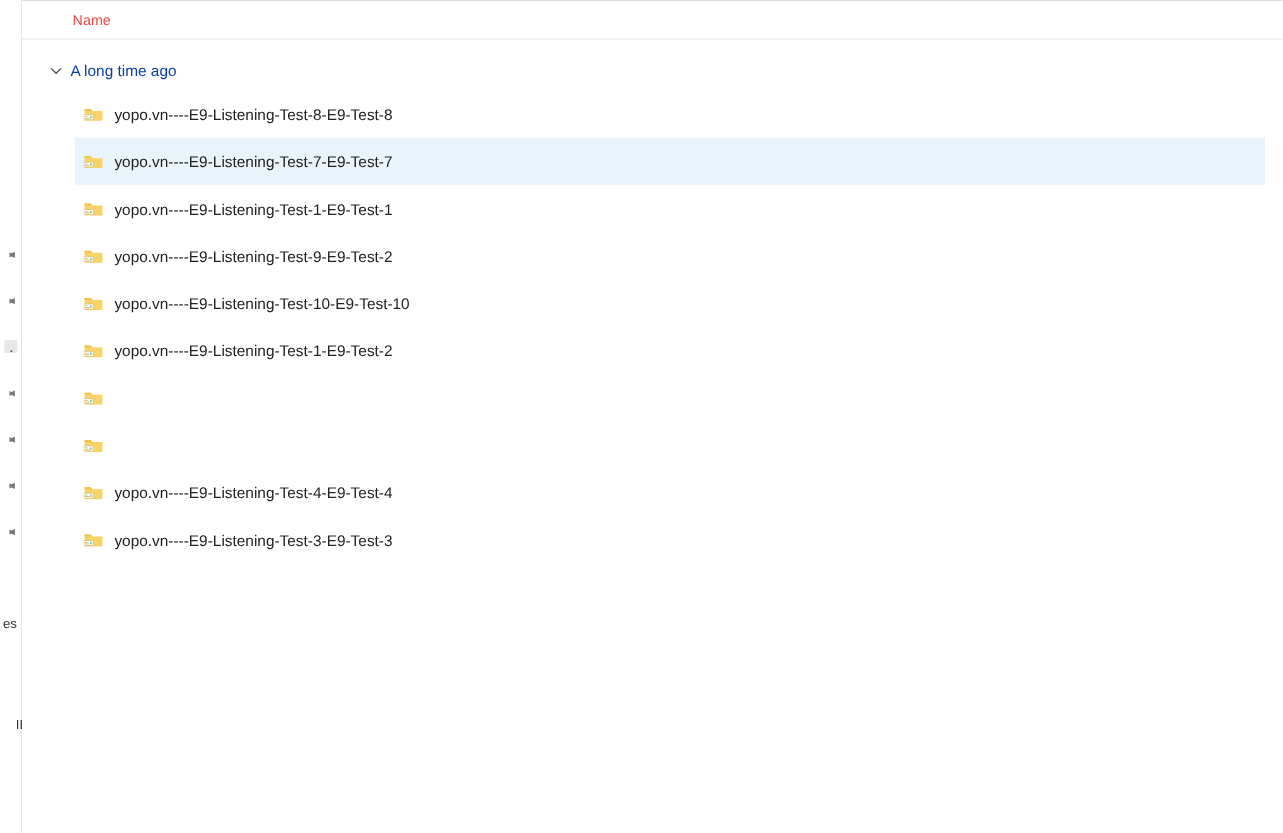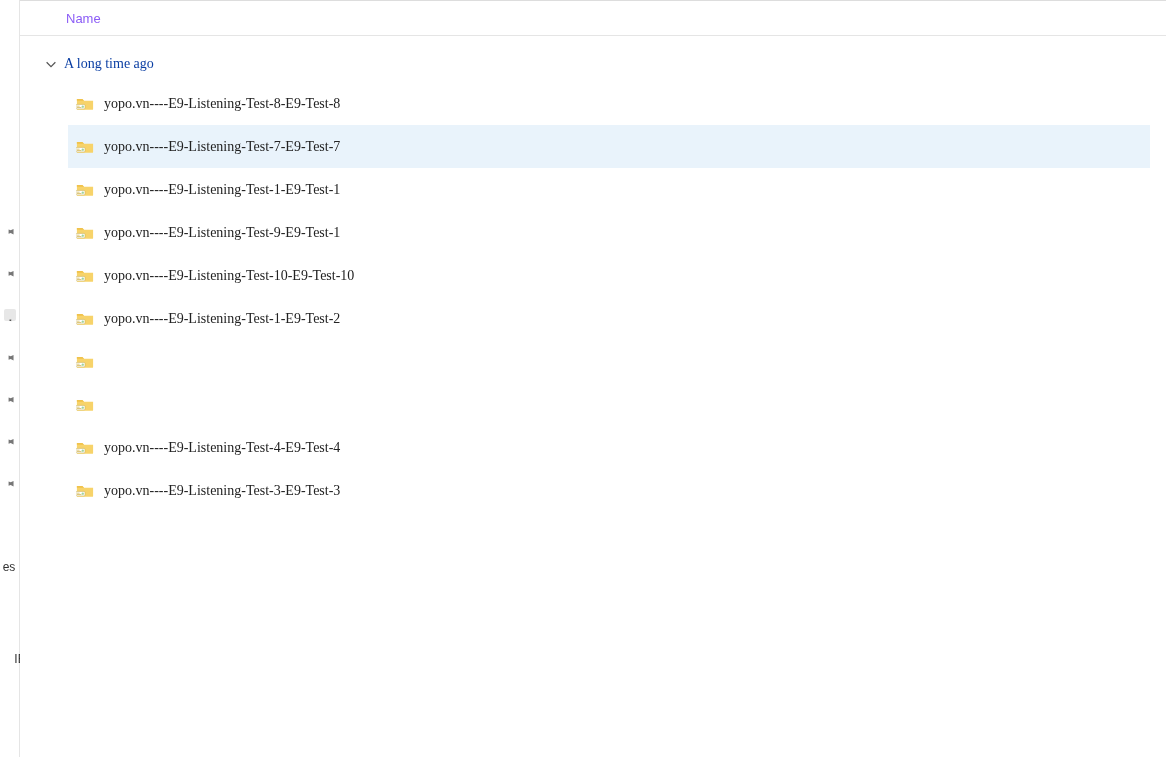--- a/index.html
+++ b/index.html
@@ -51,27 +51,26 @@
     .header-row {
       height: 36px;
       border-top: 1px solid #ddd;
       border-bottom: 1px solid #e5e5e5;
       display: flex;
       align-items: center;
       padding-left: 46px;
     }
     .col-header {
       font-size: 13px;
-      color: #8b5cf6;
+      color: #ef4444;
     }
     .content-area {
       padding-top: 14px;
       padding-left: 24px;
       padding-right: 16px;
-      font-family: Liberation Serif, serif;
     }
     .group-header {
       display: flex;
       align-items: center;
       gap: 6px;
       padding: 6px 0 10px 0;
       cursor: pointer;
     }
     .group-header-text {
       color: #0a3ea3;
@@ -218,21 +217,21 @@
             <span class="folder-icon">
     <svg viewBox="0 0 20 16">
       <path fill="#f7d36a" d="M1 3h6l2 2h10v9a1 1 0 0 1-1 1H2a1 1 0 0 1-1-1V3z"></path>
       <path fill="#f0c24b" d="M1 3h6l2 2H1z"></path>
       <rect x="0" y="9" width="10" height="5" rx="1" fill="#fff" stroke="#c9b05a" stroke-width="0.6"></rect>
       <rect x="1" y="10.5" width="3" height="0.8" fill="#d0b24a"></rect>
       <rect x="1" y="12" width="5" height="0.8" fill="#d0b24a"></rect>
       <circle cx="7.5" cy="11.5" r="1.3" fill="#9fd39f"></circle>
     </svg>
             </span>
-            <span class="file-name">yopo.vn----E9-Listening-Test-9-E9-Test-1</span>
+            <span class="file-name">yopo.vn----E9-Listening-Test-9-E9-Test-2</span>
           </div>
           <div class="file-row">
             <span class="folder-icon">
     <svg viewBox="0 0 20 16">
       <path fill="#f7d36a" d="M1 3h6l2 2h10v9a1 1 0 0 1-1 1H2a1 1 0 0 1-1-1V3z"></path>
       <path fill="#f0c24b" d="M1 3h6l2 2H1z"></path>
       <rect x="0" y="9" width="10" height="5" rx="1" fill="#fff" stroke="#c9b05a" stroke-width="0.6"></rect>
       <rect x="1" y="10.5" width="3" height="0.8" fill="#d0b24a"></rect>
       <rect x="1" y="12" width="5" height="0.8" fill="#d0b24a"></rect>
       <circle cx="7.5" cy="11.5" r="1.3" fill="#9fd39f"></circle>

